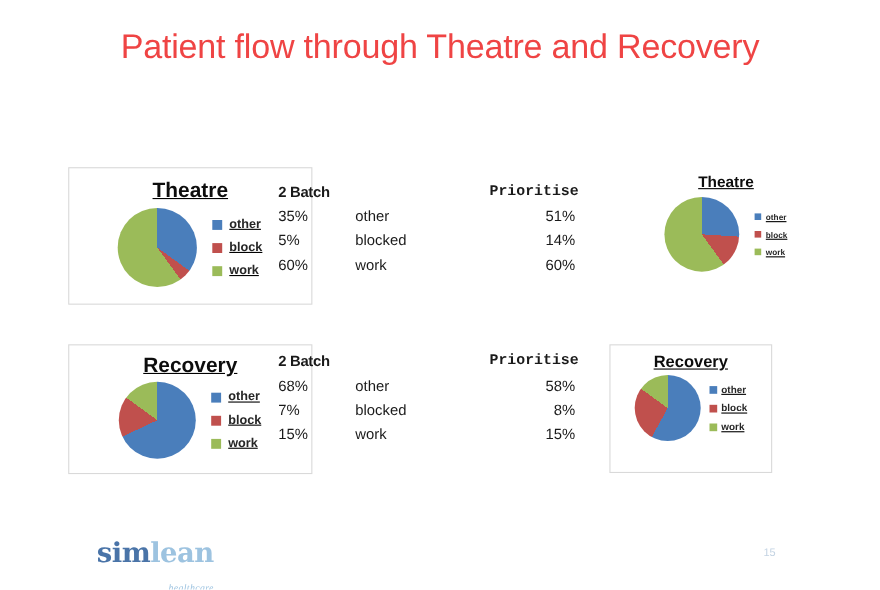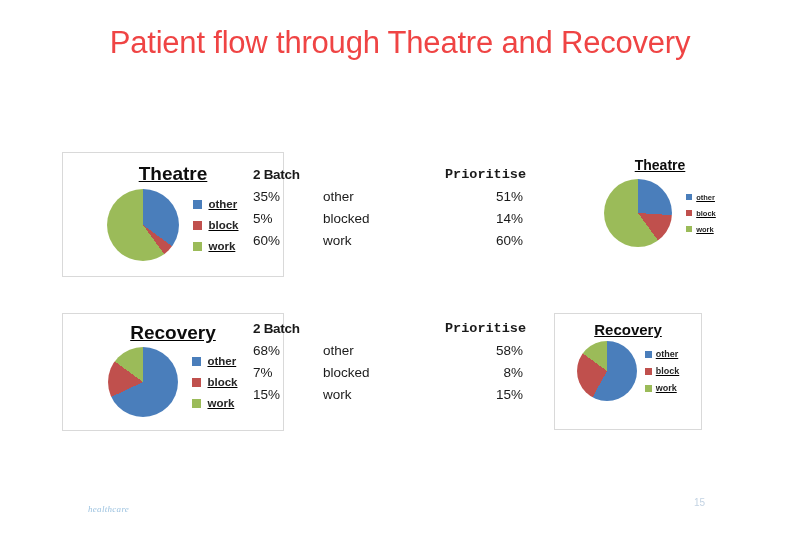--- a/index.html
+++ b/index.html
@@ -291,16 +291,19 @@
       </div>
       <div class="legend-row">
         <span class="legend-swatch" style="background: rgb(155, 187, 89);"></span>
         <span class="legend-label">work</span>
       </div>
     </div>
   </div>
 </div>
 
 <div class="logo">
+  <div>
+    <span class="logo-word logo-sim">sim</span><span class="logo-word logo-lean">lean</span>
+  </div>
   <div class="logo-sub">healthcare</div>
 </div>
 
 <div class="page-number">15</div>
 
 </body></html>

